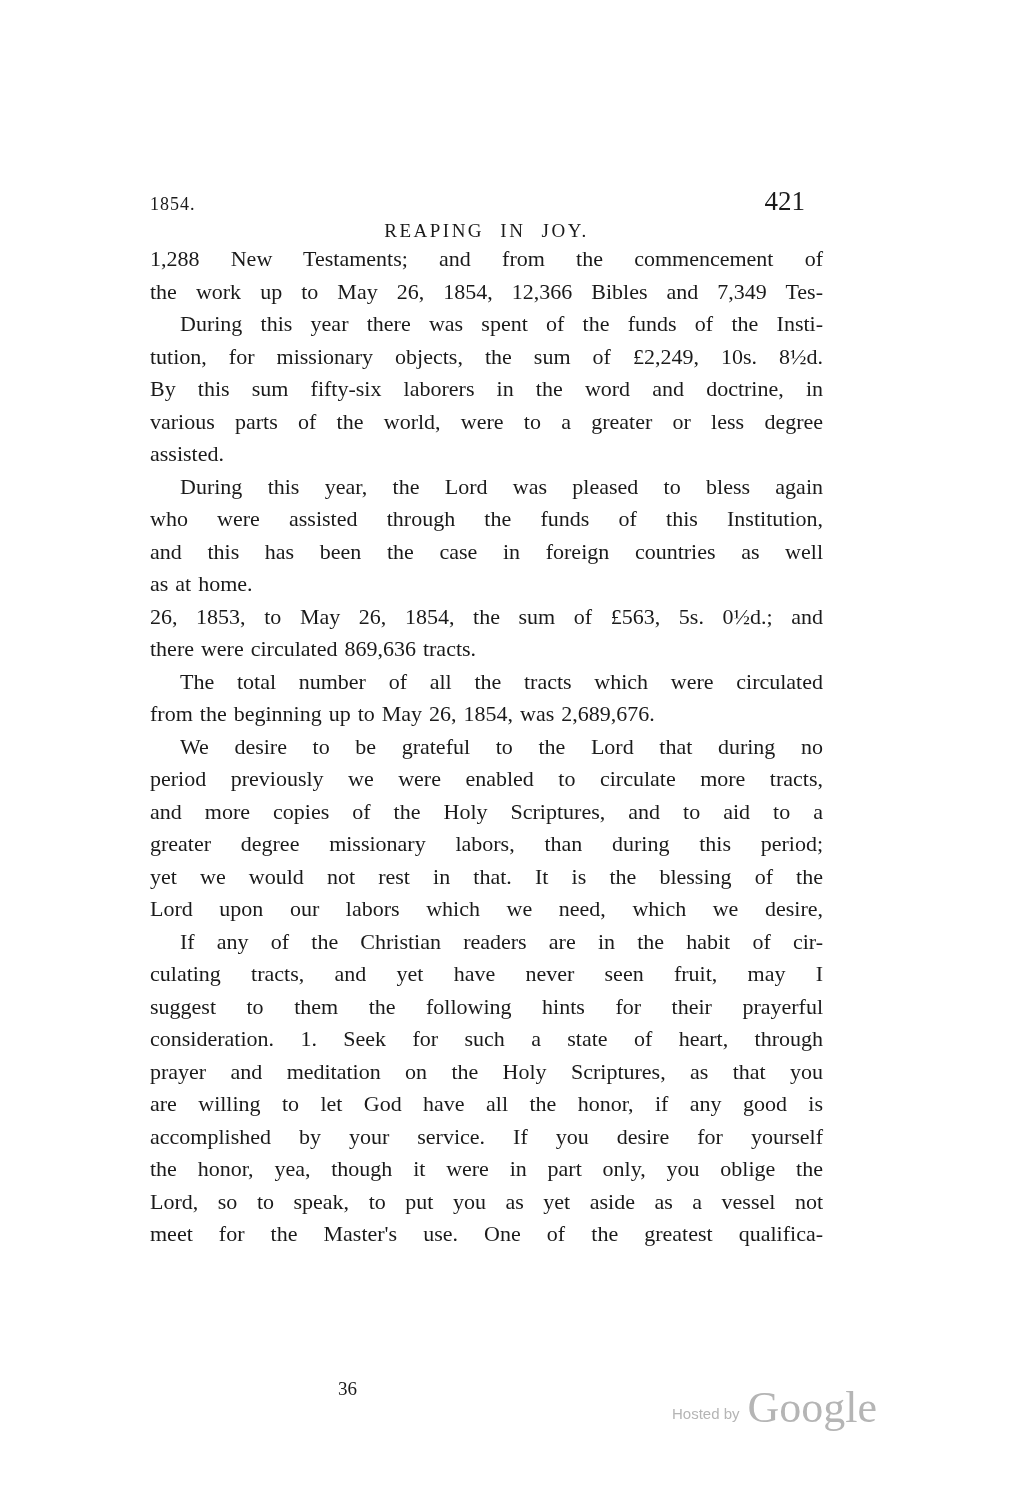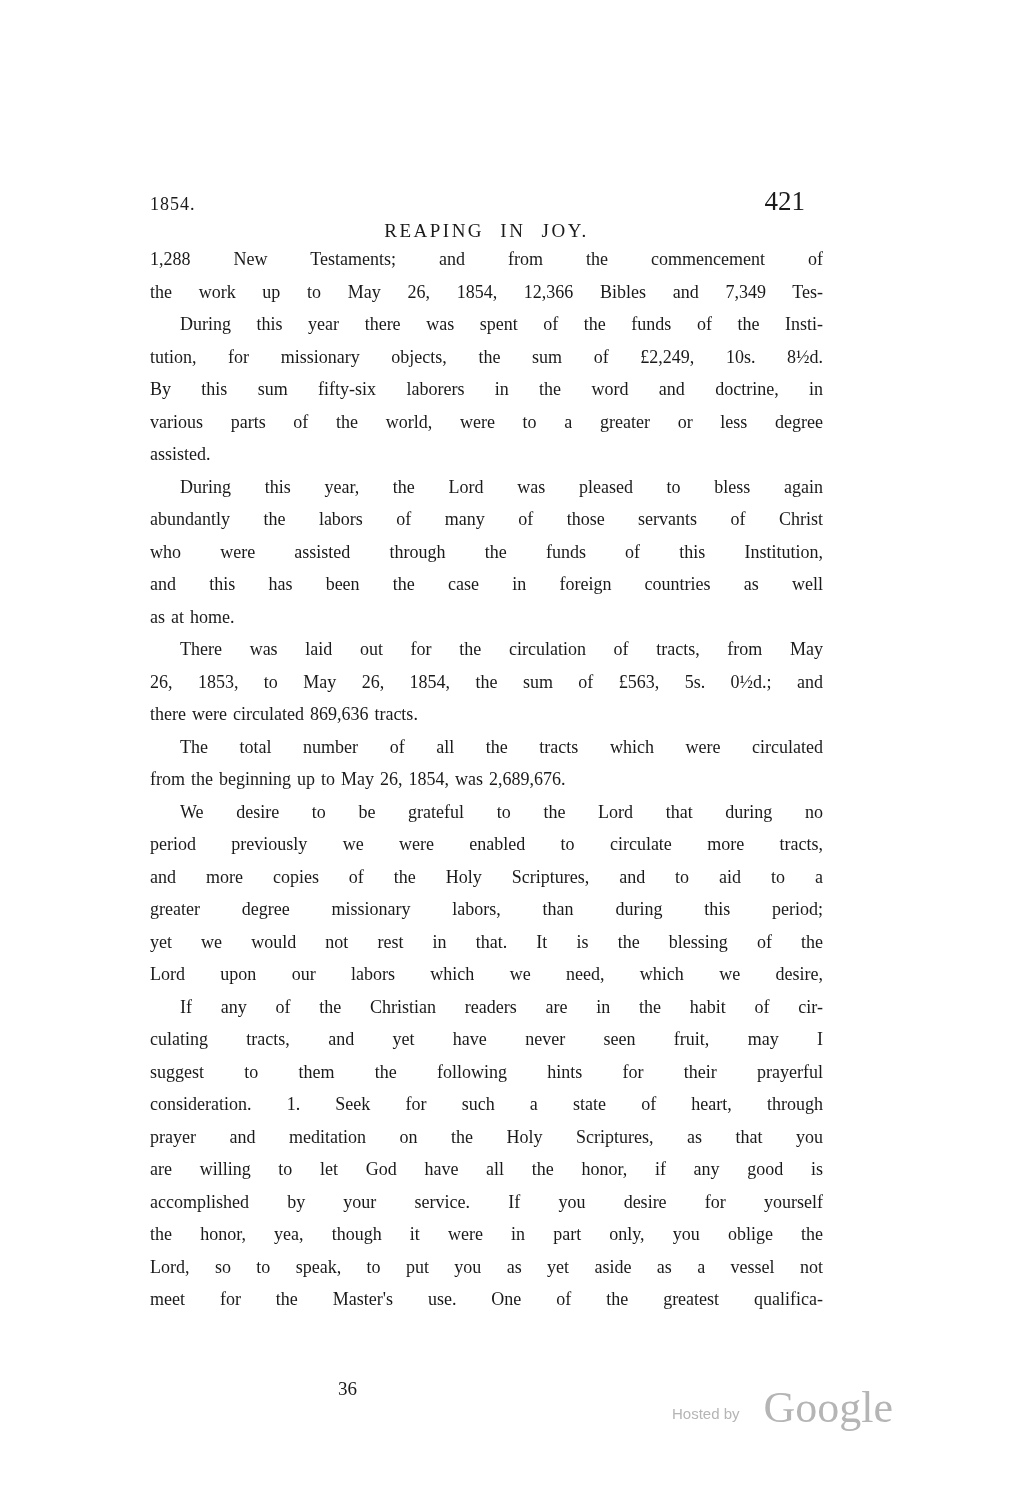--- a/index.html
+++ b/index.html
@@ -47,21 +47,21 @@
     right: 18px;
     top: -2px;
     font-size: 27px;
   }
   
   .body-text {
     position: absolute;
     top: 243px;
     left: 150px;
     width: 673px;
-    font-size: 18px;
+    font-size: 22px;
     line-height: 32.5px;
     word-spacing: 1.5px;
   }
   .line {
     text-align: justify;
     text-align-last: justify;
     white-space: nowrap; 
   }
   .line.lastline { text-align-last: left; }
   .line.indent { text-indent: 30px; }
@@ -72,21 +72,21 @@
     top: 1378px;
     font-size: 19px;
   }
   
   .watermark {
     position: absolute;
     left: 672px;
     top: 1386px;
     display: flex;
     align-items: center;
-    gap: 24px;
+    gap: 8px;
     user-select: none;
   }
   .hostedby {
     font-family: "Liberation Sans", sans-serif;
     font-size: 15px;
     color: var(--wm, #b5b5b5);
     padding-top: 10px;
   }
   .glogo {
     font-family: "Liberation Serif", "DejaVu Serif", serif;
@@ -109,25 +109,23 @@
 
   <main class="body-text" id="body-text">
       <div class="line">1,288 New Testaments; and from the commencement of</div>
       <div class="line">the work up to May 26, 1854, 12,366 Bibles and 7,349 Tes-</div>
       <div class="line indent">During this year there was spent of the funds of the Insti-</div>
       <div class="line">tution, for missionary objects, the sum of £2,249, 10s. 8½d.</div>
       <div class="line">By this sum fifty-six laborers in the word and doctrine, in</div>
       <div class="line">various parts of the world, were to a greater or less degree</div>
       <div class="line lastline">assisted.</div>
       <div class="line indent">During this year, the Lord was pleased to bless again</div>
-      <div class="line">abundantly the labors of many of those servants of Christ</div>
       <div class="line">who were assisted through the funds of this Institution,</div>
       <div class="line">and this has been the case in foreign countries as well</div>
       <div class="line lastline">as at home.</div>
-      <div class="line indent">There was laid out for the circulation of tracts, from May</div>
       <div class="line">26, 1853, to May 26, 1854, the sum of £563, 5s. 0½d.; and</div>
       <div class="line lastline">there were circulated 869,636 tracts.</div>
       <div class="line indent">The total number of all the tracts which were circulated</div>
       <div class="line lastline">from the beginning up to May 26, 1854, was 2,689,676.</div>
       <div class="line indent">We desire to be grateful to the Lord that during no</div>
       <div class="line">period previously we were enabled to circulate more tracts,</div>
       <div class="line">and more copies of the Holy Scriptures, and to aid to a</div>
       <div class="line">greater degree missionary labors, than during this period;</div>
       <div class="line">yet we would not rest in that. It is the blessing of the</div>
       <div class="line">Lord upon our labors which we need, which we desire,</div>

